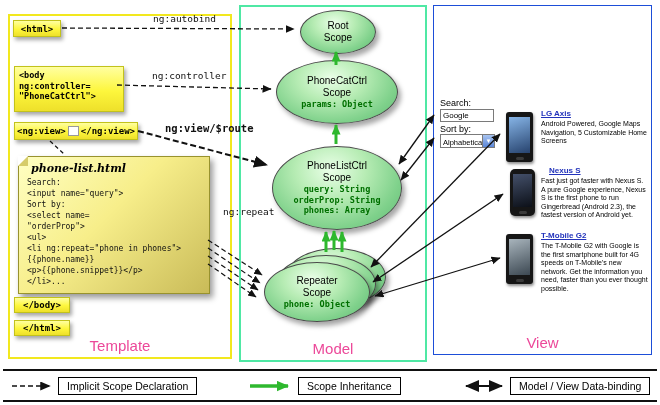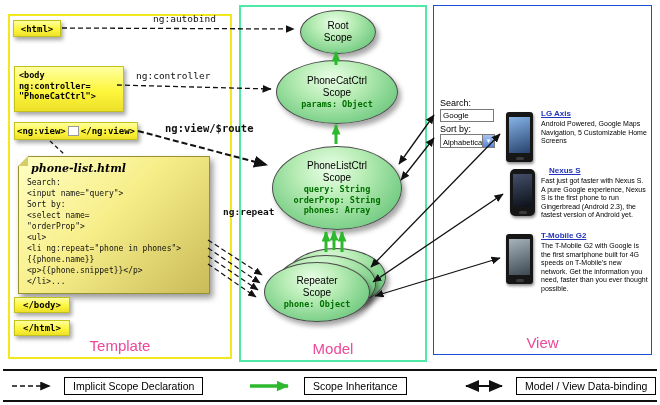--- a/index.html
+++ b/index.html
@@ -69,21 +69,21 @@
         box-shadow:1px 2px 3px rgba(0,0,0,.45);z-index:2;}
   .phone .screen{position:absolute;left:3px;right:3px;top:5px;bottom:9px;}
   .phone .key{position:absolute;left:50%;bottom:2px;width:8px;height:3px;margin-left:-4px;
         background:#3a3a3a;border-radius:2px;}
   .phone-link{position:absolute;font-size:8px;font-weight:bold;color:#2233bb;
         text-decoration:underline;z-index:2;white-space:nowrap;}
   .phone-desc{position:absolute;width:107px;font-size:7px;line-height:8.5px;color:#000;z-index:2;}
 
   
   .rule{position:absolute;left:3px;right:3px;border-top:2px solid #111;z-index:2;}
-  .legend-group{position:absolute;top:377px;display:flex;align-items:center;gap:6px;z-index:3;}
+  .legend-group{position:absolute;top:377px;display:flex;align-items:center;z-index:3;}
   .legend-box{border:1px solid #000;background:#fff;font-size:10.5px;color:#000;
         padding:2px 8px;white-space:nowrap;}
 
   
   .overlay{position:absolute;left:0;top:0;width:660px;height:405px;z-index:3;
         pointer-events:none;}
 </style>
 </head>
 <body>
 
@@ -152,23 +152,23 @@
 
   <div class="ellipse backdrop" style="left:286px;top:248px;width:98px;height:56px;"></div>
   <div class="ellipse backdrop" style="left:276px;top:255px;width:98px;height:56px;"></div>
   <div class="ellipse" style="left:264px;top:262px;width:104px;height:58px;">
     <div class="el-title">Repeater</div>
     <div class="el-title">Scope</div>
     <div class="el-prop">phone: Object</div>
   </div>
 
   <div class="alabel" style="left:153px;top:13px;">ng:autobind</div>
-  <div class="alabel" style="left:136px;top:70px;">ng:controller</div>
+  <div class="alabel" style="left:152px;top:70px;">ng:controller</div>
   <div class="alabel bold" style="left:165px;top:122px;">ng:view/$route</div>
-  <div class="alabel" style="left:223px;top:206px;font-weight:bold;">ng:repeat</div>
+  <div class="alabel" style="left:223px;top:206px;">ng:repeat</div>
 
   <div class="vlabel" style="left:440px;top:98px;">Search:</div>
   <input class="vinput" style="left: 440px; top: 109px;" readonly="" value="Google">
   <div class="vlabel" style="left:440px;top:124px;">Sort by:</div>
   <div class="vselect" style="left:440px;top:134px;">
     <span class="vselect-text">Alphabetical</span>
     <span class="vselect-btn"></span>
   </div>
 
   <div class="phone" style="left:506px;top:112px;width:27px;height:50px;">

